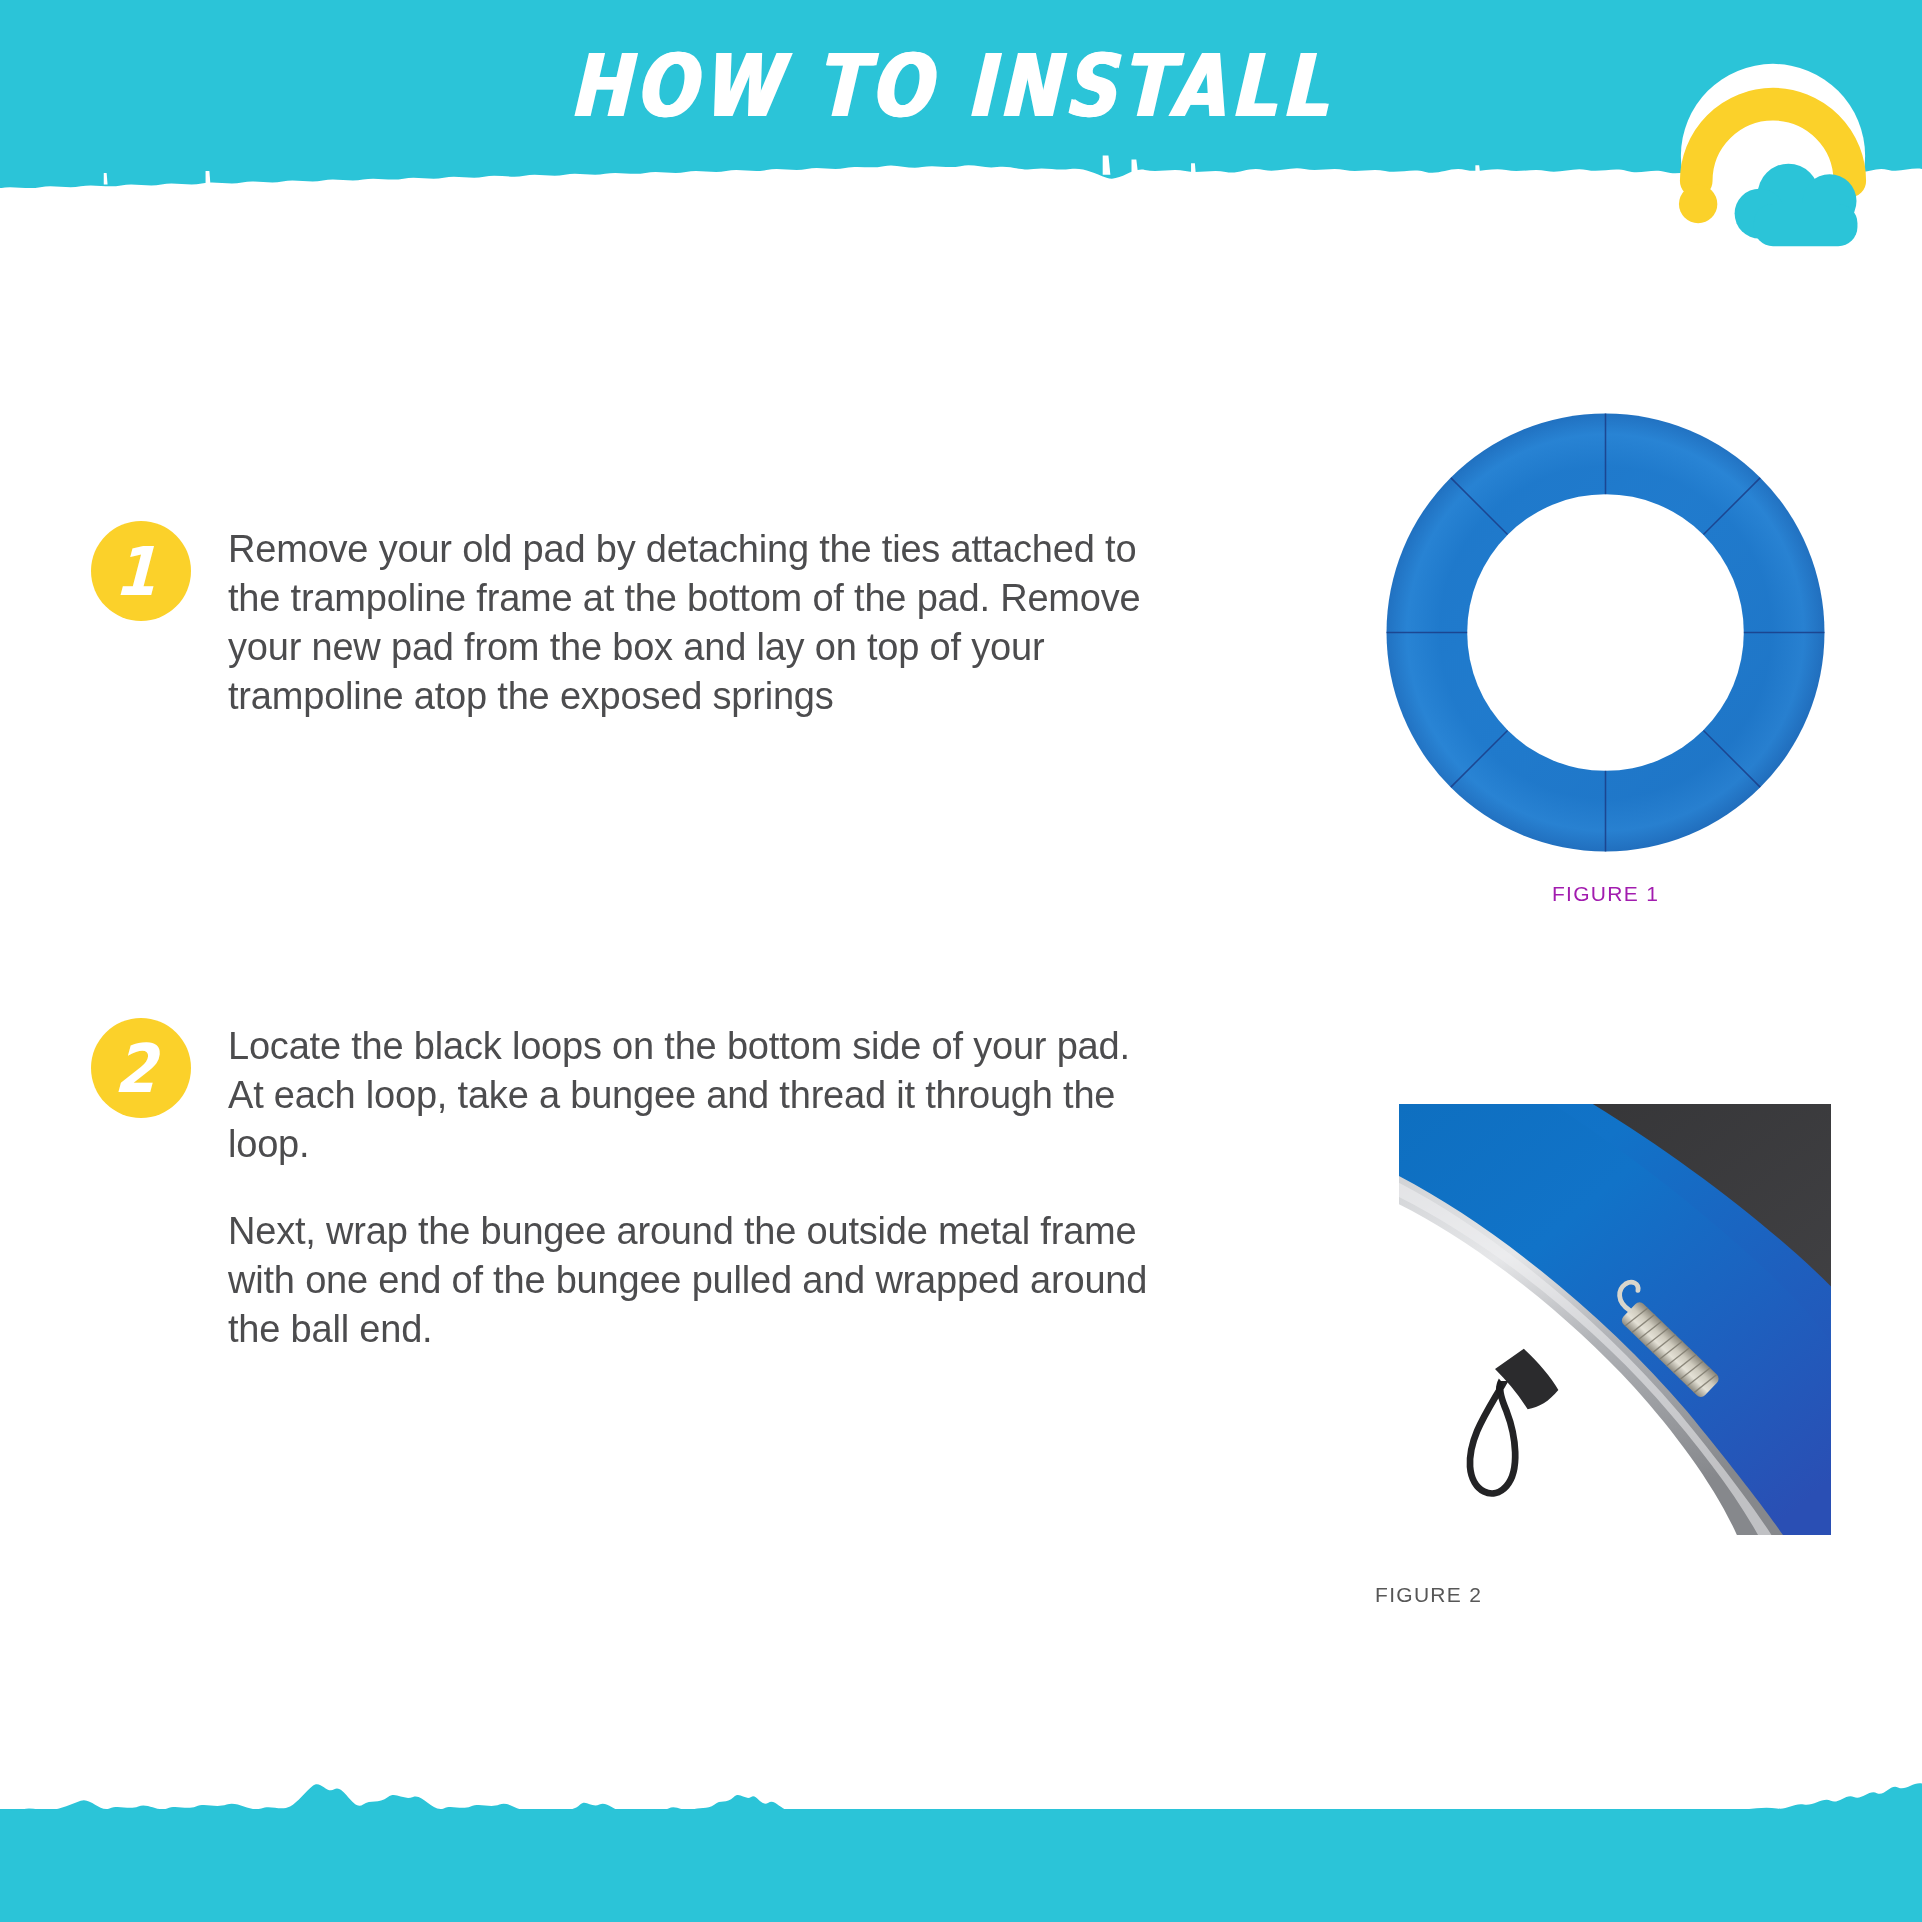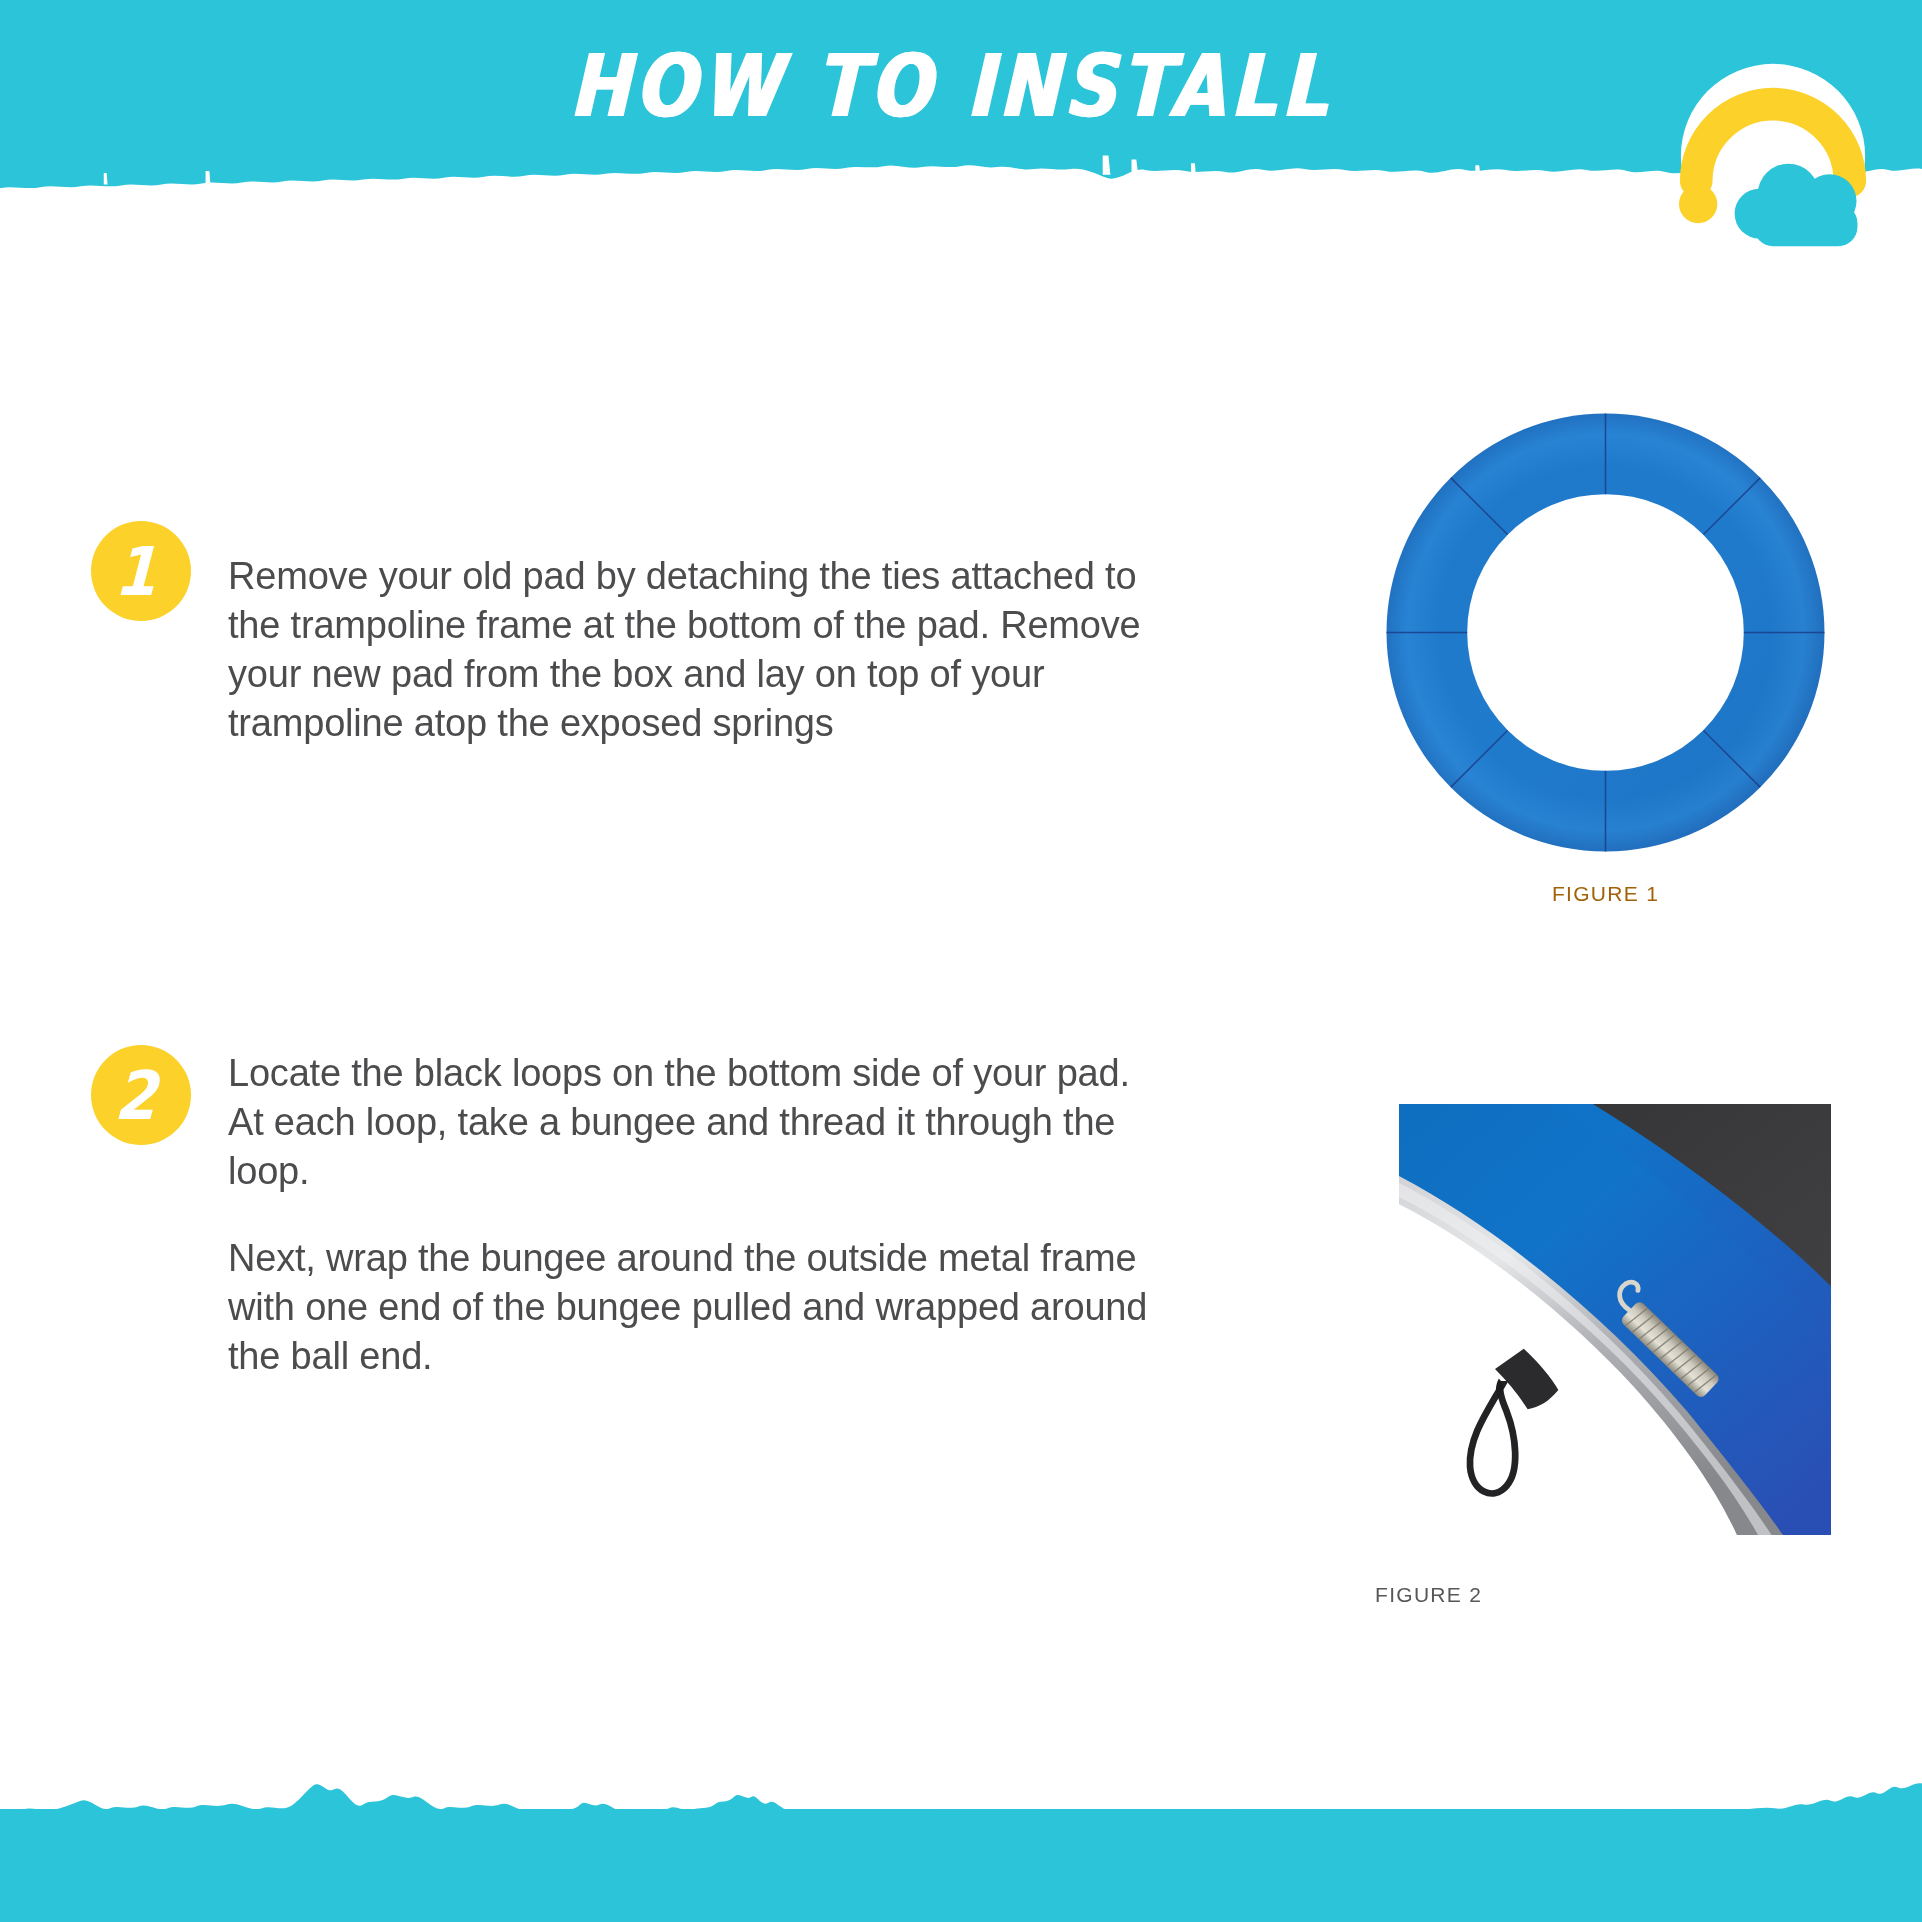--- a/index.html
+++ b/index.html
@@ -106,37 +106,37 @@
   .step-para {
     margin: 0 0 38px 0;
     color: #4c4c4e;
     font-family: "Liberation Sans", sans-serif;
     font-size: 38px;
     line-height: 1.29;
     font-weight: 400;
     letter-spacing: -0.2px;
     white-space: pre-line;
   }
-  .step-para:last-child { margin-bottom: 0; margin-top: 27px; }
+  .step-para:last-child { margin-bottom: 0; }
 
   
   .figure-1 {
     position: absolute;
     left: 1375px;
     top: 402px;
     width: 461px;
     height: 461px;
   }
   .figure-1-caption {
     position: absolute;
     left: 1375px;
     top: 882px;
     width: 461px;
     text-align: center;
-    color: #a16207;
+    color: #a21caf;
     font-family: "Liberation Sans", sans-serif;
     font-size: 21px;
     letter-spacing: 1.3px;
   }
 
   
   .figure-2 {
     position: absolute;
     left: 1399px;
     top: 1104px;

